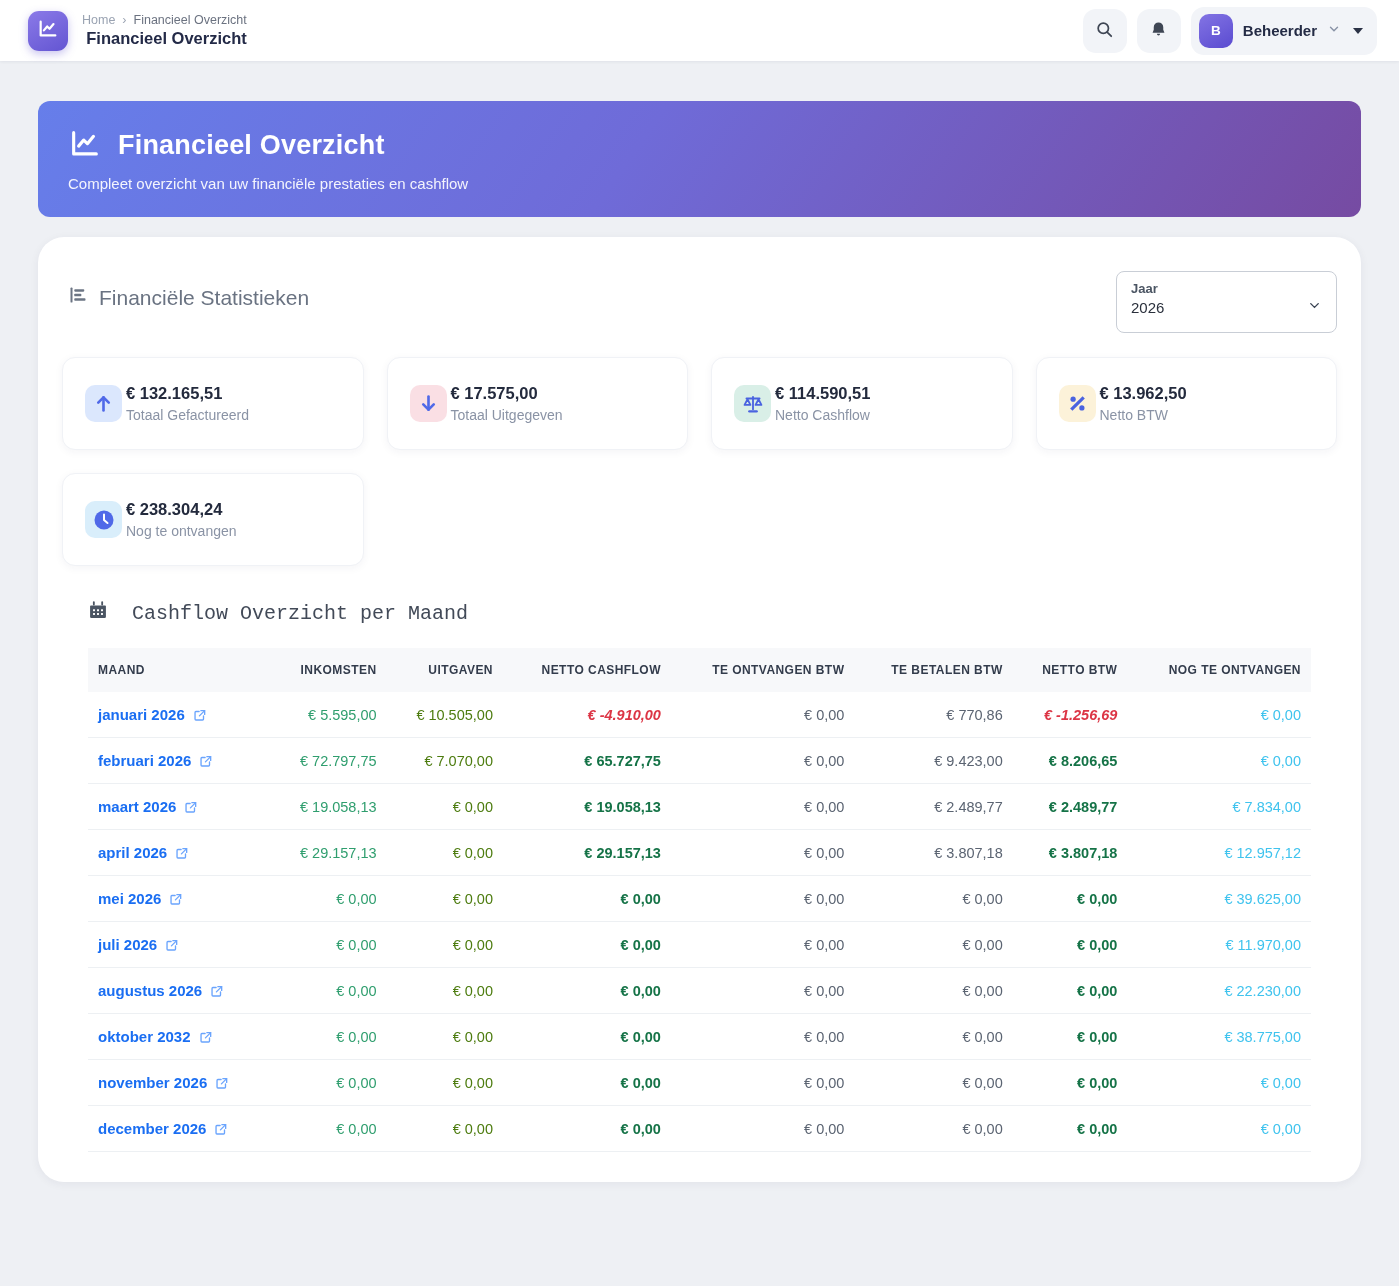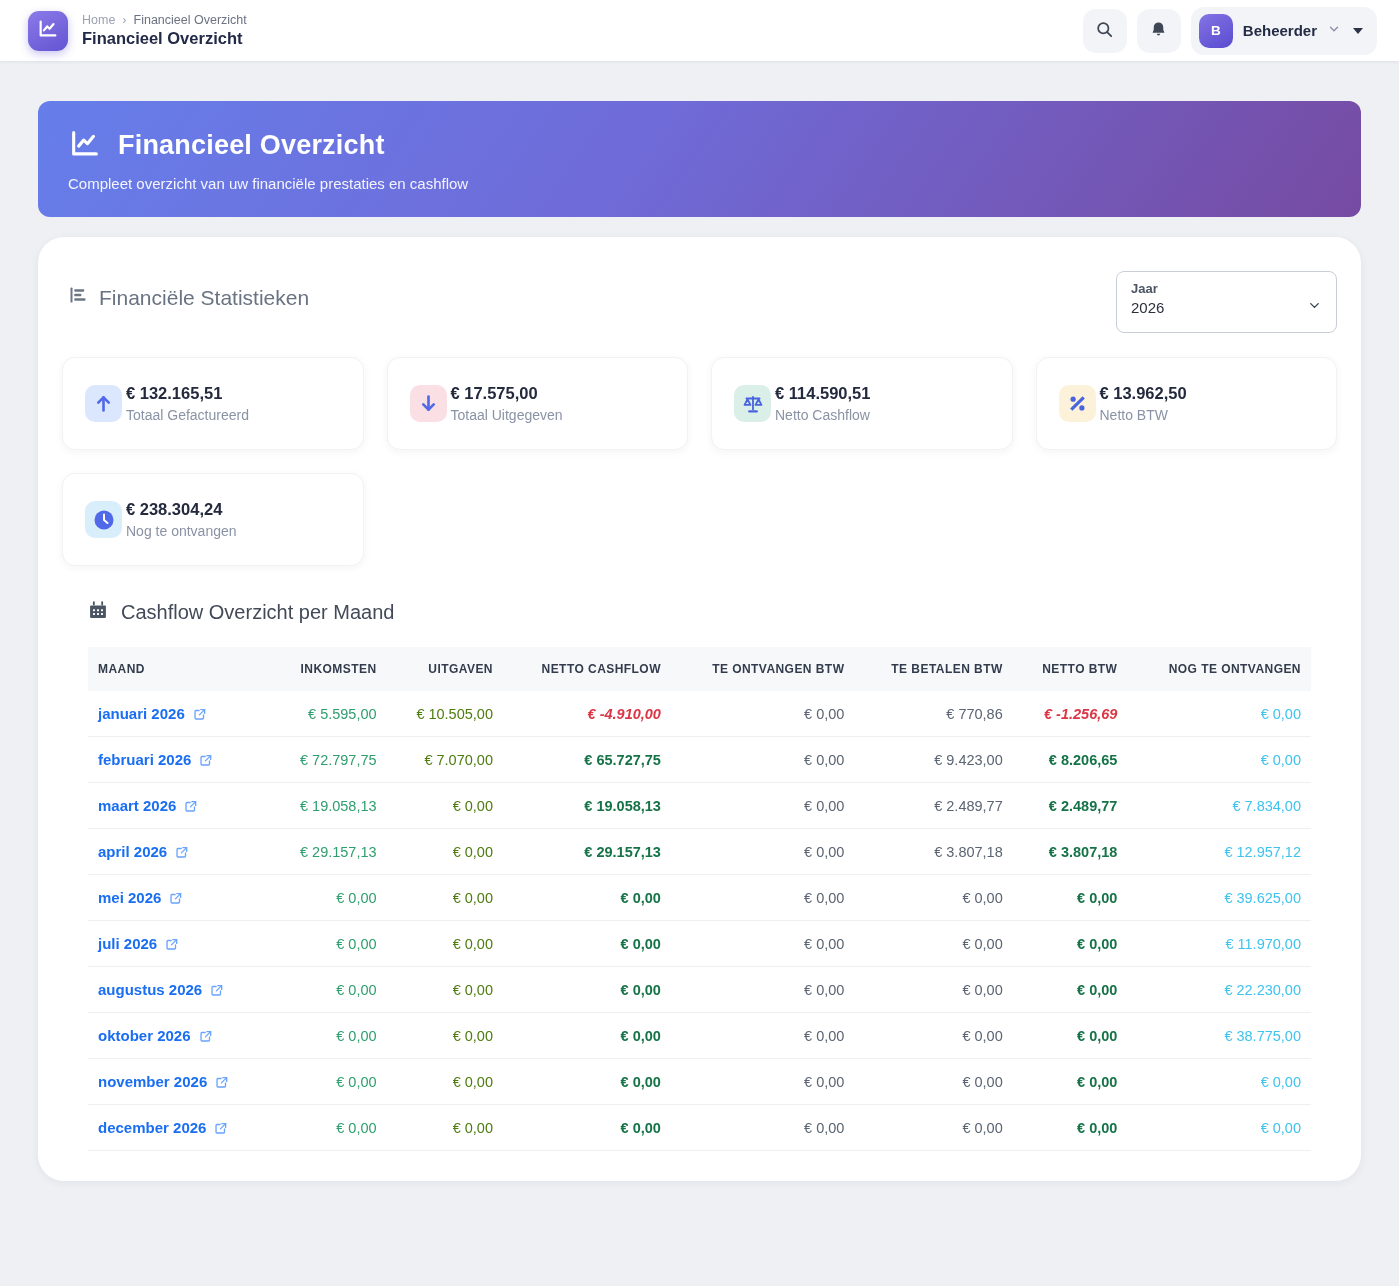--- a/index.html
+++ b/index.html
@@ -8,21 +8,21 @@
     font-family:"Liberation Sans", sans-serif;
     background:#eef0f4;
     color:#252b3b;
     min-height:1286px;
   }
   
   .navbar {
     height:61px; background:#fff; display:flex; align-items:center;
     justify-content:space-between; padding:0 22px 0 28px;
     box-shadow:0 1px 3px rgba(30,40,70,.07);
-    position:relative; z-index:5;
+    position:relative; z-index:5;text-align:right;
   }
   .nav-left { display:flex; align-items:center; gap:14px; }
   .logo-box {
     width:40px; height:40px; border-radius:11px;
     background:linear-gradient(150deg,#8b7ae8 0%,#6355d2 100%);
     display:flex; align-items:center; justify-content:center;
     box-shadow:0 3px 8px rgba(99,85,210,.35);
   }
   .crumb-wrap { display:flex; flex-direction:column; gap:2px; }
   .breadcrumb { font-size:12.5px; color:#9aa3b2; display:flex; gap:7px; align-items:center; }
@@ -77,21 +77,21 @@
     background:#fff; border:1px solid #f0f2f6; border-radius:13px;
     box-shadow:0 2px 8px rgba(30,40,70,.05); padding:24px 22px; height:93px;
     display:flex; align-items:center; gap:4px;
   }
   .stat-icon { width:37px; height:37px; border-radius:10px; display:flex; align-items:center; justify-content:center; flex:none; }
   .stat-value { font-size:16.5px; font-weight:bold; color:#232a3d; }
   .stat-label { font-size:14px; color:#8a93a5; margin-top:4px; }
 
   
   .cashflow-section { margin-top:34px; padding:0 26px; }
-  .cashflow-heading { display:flex; align-items:center; gap:13px; font-size:20px; font-weight:500; color:#424a58; margin-bottom:22px; }
+  .cashflow-heading { display:flex; align-items:center; gap:24px; font-size:20px; font-weight:500; color:#424a58; margin-bottom:22px;font-family:Liberation Mono, monospace; }
   table.cashflow { width:100%; border-collapse:collapse; }
   table.cashflow thead th {
     background:#f7f8fa; font-size:12px; font-weight:bold; letter-spacing:.45px;
     color:#333c4c; text-transform:uppercase; padding:15px 10px; white-space:nowrap;
   }
   th.left, td.left { text-align:left; }
   th.right, td.right { text-align:right; }
   table.cashflow tbody td {
     padding:14px 10px; font-size:14.5px; border-bottom:1px solid #edf0f3; white-space:nowrap;
   }
@@ -409,21 +409,21 @@
             <td class="right val-green">€ 0,00</td>
             <td class="right val-red">€ 0,00</td>
             <td class="right val-green-bold">€ 0,00</td>
             <td class="right val-gray">€ 0,00</td>
             <td class="right val-gray">€ 0,00</td>
             <td class="right val-green-bold">€ 0,00</td>
             <td class="right val-cyan">€ 22.230,00</td>
           </tr>
           <tr>
             <td class="left"><a class="month-link">
-                <span>oktober 2026</span>
+                <span>oktober 2032</span>
                 <svg width="14" height="14" viewBox="0 0 24 24" fill="none" stroke="#6aa4fd" stroke-width="2.3" stroke-linecap="round" stroke-linejoin="round">
                   <path d="M13.5 4.5H20v6.5"></path>
                   <path d="M20 4.5L11 13.5"></path>
                   <path d="M18 13.5V19a1.5 1.5 0 0 1-1.5 1.5H5A1.5 1.5 0 0 1 3.5 19V7.5A1.5 1.5 0 0 1 5 6h5.5"></path>
                 </svg>
               </a></td>
             <td class="right val-green">€ 0,00</td>
             <td class="right val-red">€ 0,00</td>
             <td class="right val-green-bold">€ 0,00</td>
             <td class="right val-gray">€ 0,00</td>

